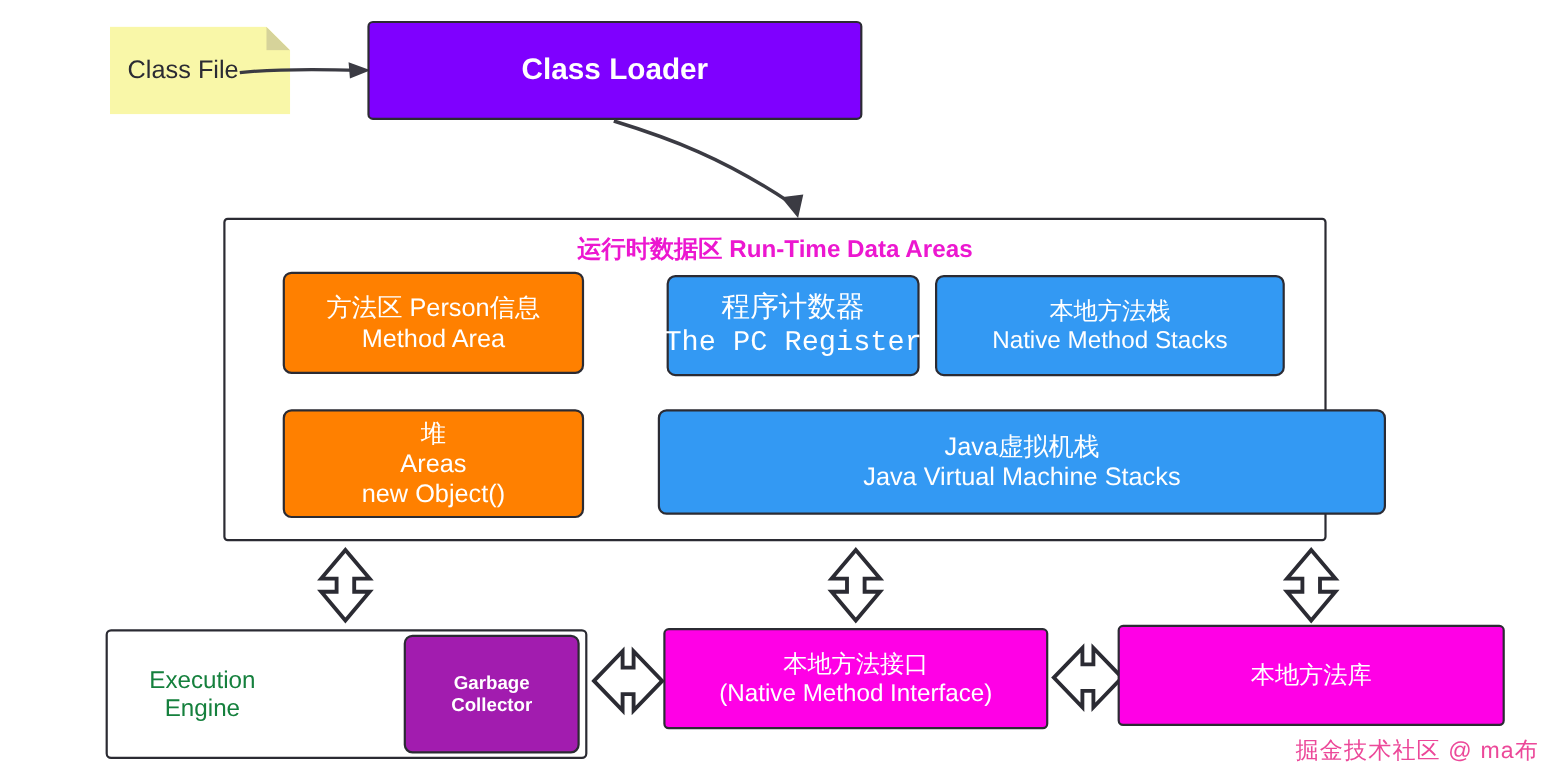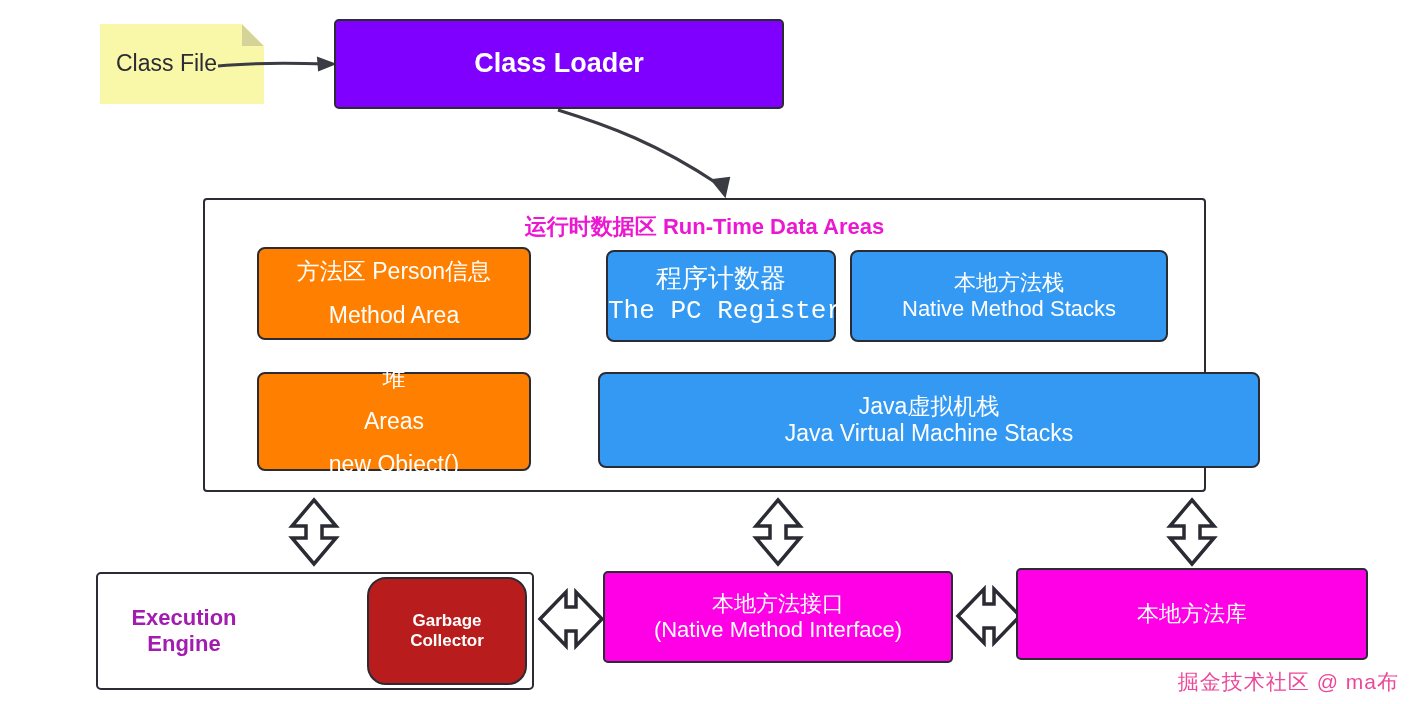--- a/index.html
+++ b/index.html
@@ -15,20 +15,21 @@
     width: 1413px;
     height: 704px;
     background: #ffffff;
     overflow: hidden;
   }
   .box {
     position: absolute;
     box-sizing: border-box;
     display: flex;
     flex-direction: column;
+    align-items: center;
     justify-content: center;
     text-align: center;
     border: 2px solid #2b2b33;
     border-radius: 7px;
     line-height: 1.18;
   }
   .line { display: block; white-space: nowrap; }
 
   
   #class-file {
@@ -72,60 +73,60 @@
   }
   #runtime-title {
     position: absolute;
     left: 0; right: 0; top: 14px;
     text-align: center;
     color: #ec17d0;
     font-size: 22px;
     font-weight: bold;
   }
 
-  .orange { background: #ff8000; color: #ffffff; gap: 16px; }
+  .orange { background: #ff8000; color: #ffffff; }
   .blue   { background: #3399f3; color: #ffffff; }
 
   #method-area    { left: 257px; top: 247px; width: 274px; height: 93px; font-size: 23px; border-radius: 8px; }
   #pc-register    { left: 606px; top: 250px; width: 230px; height: 92px; font-size: 26px; border-radius: 8px; font-family: Liberation Mono, monospace; }
   #native-stacks  { left: 850px; top: 250px; width: 318px; height: 92px; font-size: 22px; border-radius: 8px; }
   #heap           { left: 257px; top: 372px; width: 274px; height: 99px; font-size: 23px; border-radius: 8px; }
   #jvm-stacks     { left: 598px; top: 372px; width: 662px; height: 96px; font-size: 23px; border-radius: 8px; }
 
   
   #execution-engine-box {
     left: 96px; top: 572px; width: 438px; height: 118px;
     background: #ffffff;
     border-radius: 5px;
   }
   #execution-engine-label {
     position: absolute;
     left: 12px; top: 0; width: 148px; height: 100%;
     display: flex; align-items: center; justify-content: center;
     text-align: center;
-    color: #a21caf;
+    color: #15803d;
     font-size: 22px;
-    font-weight: bold;
+    font-weight: normal;
     line-height: 1.2;
   }
   #jit-compiler {
     left: 253px; top: 577px; width: 108px; height: 108px;
     background: #17b81b;
     color: #ffffff;
     font-size: 17px;
     font-weight: bold;
     border-radius: 8px;
   }
   #garbage-collector {
     left: 367px; top: 577px; width: 160px; height: 108px;
-    background: #b91c1c;
+    background: #a21caf;
     color: #ffffff;
     font-size: 17px;
     font-weight: bold;
-    border-radius: 19px;
+    border-radius: 8px;
   }
 
   .magenta { background: #ff00e6; color: #ffffff; }
   #native-interface { left: 603px; top: 571px; width: 350px; height: 92px; font-size: 22px; border-radius: 5px; }
   #native-libraries { left: 1016px; top: 568px; width: 352px; height: 92px; font-size: 22px; border-radius: 5px; }
 
   
   .arrow-svg { position: absolute; overflow: visible; pointer-events: none; }
   .blk { fill: #ffffff; stroke: #2b2b33; stroke-width: 3.5; stroke-linejoin: miter; }
 

